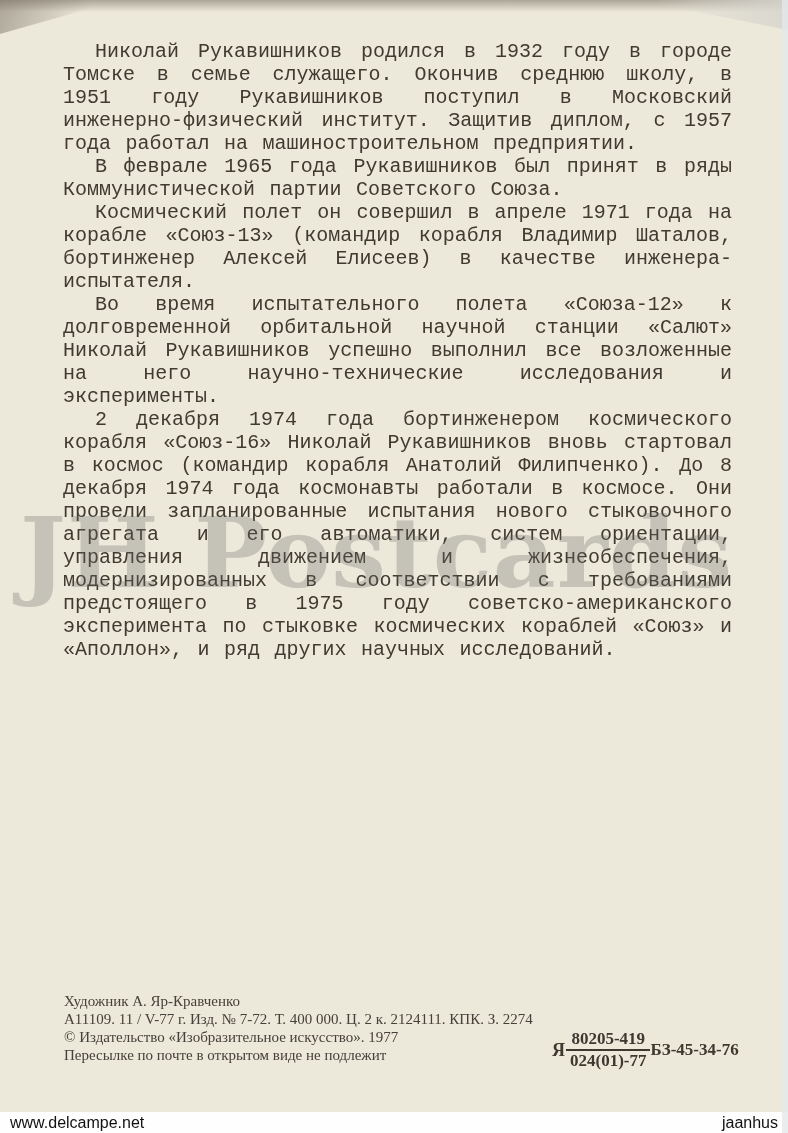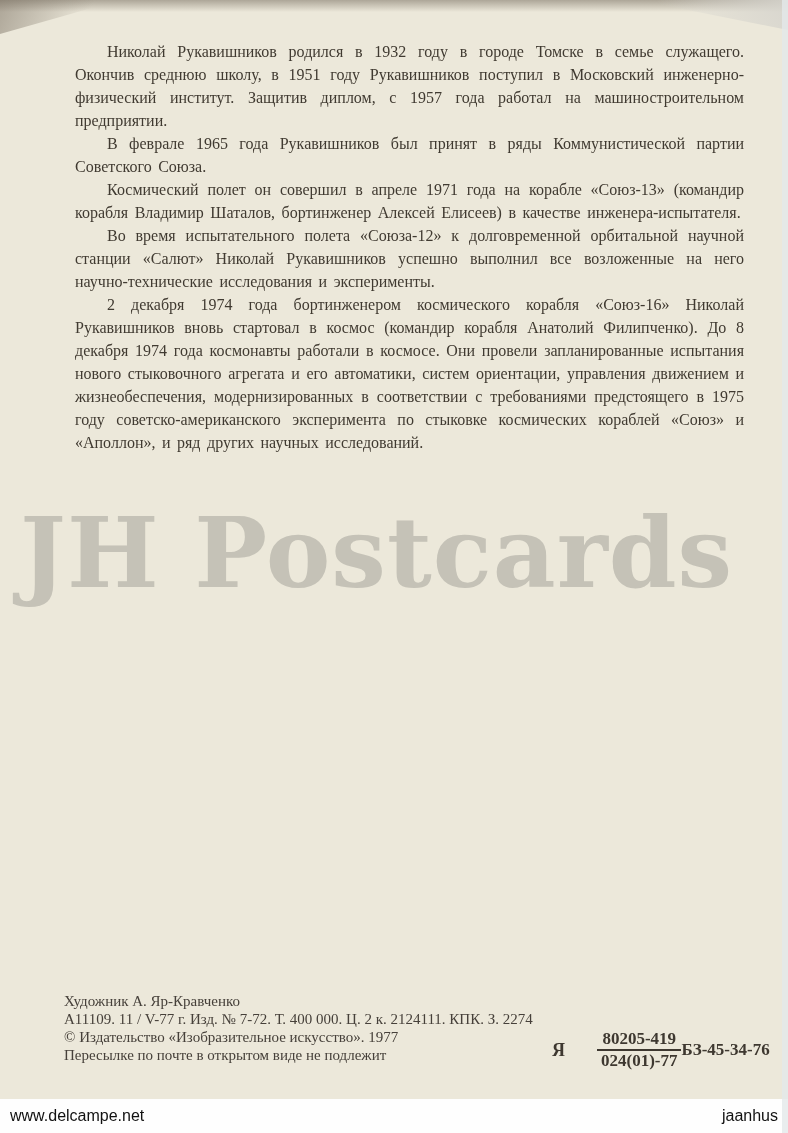--- a/index.html
+++ b/index.html
@@ -48,26 +48,27 @@
     top: 0; right: 0;
     width: 6px; height: 100%;
     background: #e3e8ea;
     opacity: 0.8;
     pointer-events: none;
   }
   
   .bio {
     position: absolute;
     top: 40px;
-    left: 75px;
+    left: 63px;
     width: 669px;
-    font-size: 16px;
+    font-size: 20px;
     line-height: 23px;
     text-align: justify;
     word-spacing: 2.5px;
+    font-family: Liberation Mono, monospace;
   }
   .bio p {
     margin: 0;
     text-indent: 32px;
   }
   
   .center-watermark {
     position: absolute;
     top: 496px;
     left: 20px;
@@ -106,35 +107,34 @@
   }
   .catalog-index .prefix {
     font-size: 18px;
     margin-right: 1px;
   }
   .fraction {
     display: inline-flex;
     flex-direction: column;
     align-items: center;
     line-height: 18px;
-    margin-left: 31px;
   }
   .fraction .num { padding: 0 4px 1px 4px; }
   .fraction .rule {
     width: 100%;
     height: 2px;
     background: #3e3830;
   }
   .fraction .den { padding: 1px 4px 0 4px; }
   
   .footer-bar {
     position: absolute;
     left: 0; bottom: 0;
     width: 788px;
-    height: 34px;
+    height: 21px;
     background: #fefefe;
     font-family: "Liberation Sans", sans-serif;
     font-size: 16px;
     color: #111111;
     display: flex;
     justify-content: space-between;
     align-items: center;
     padding: 8px 10px;
     box-sizing: border-box;
   }

